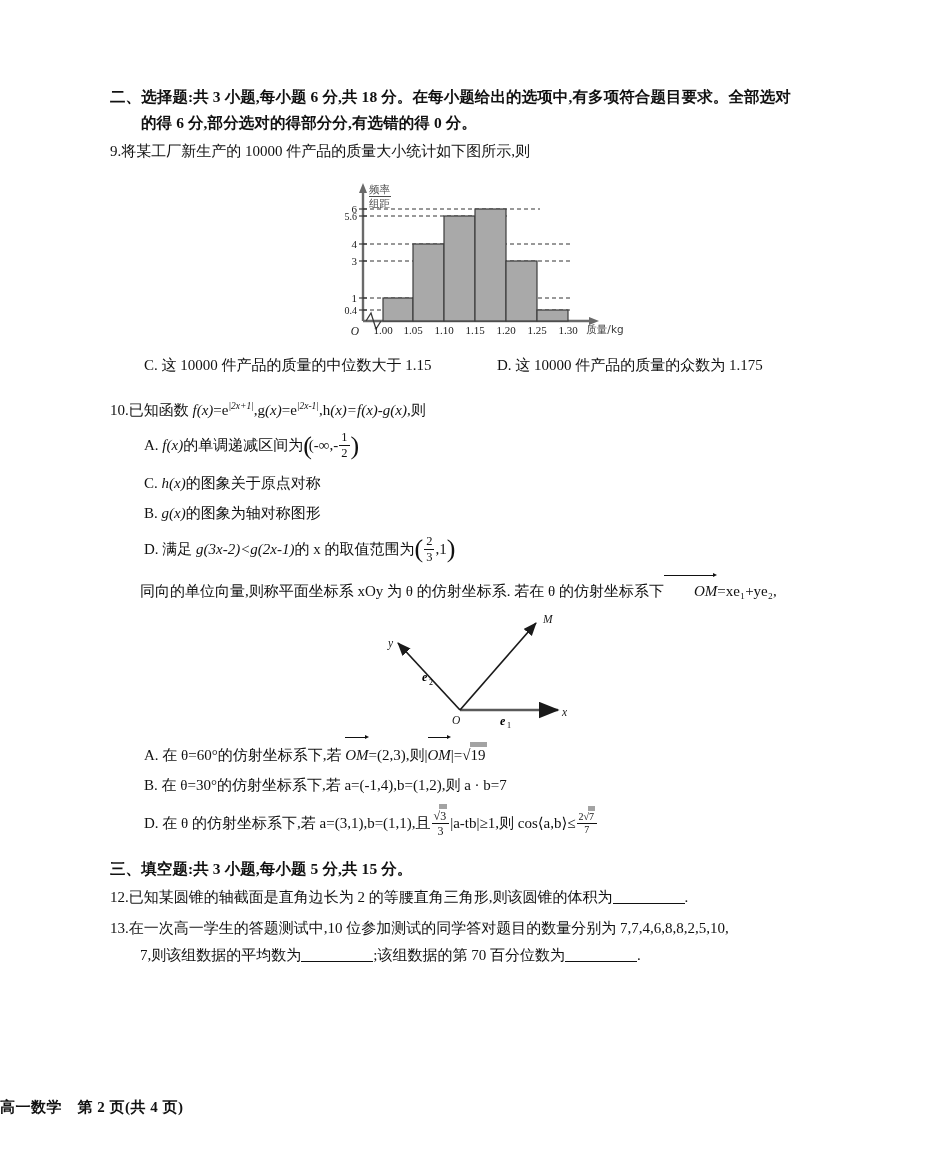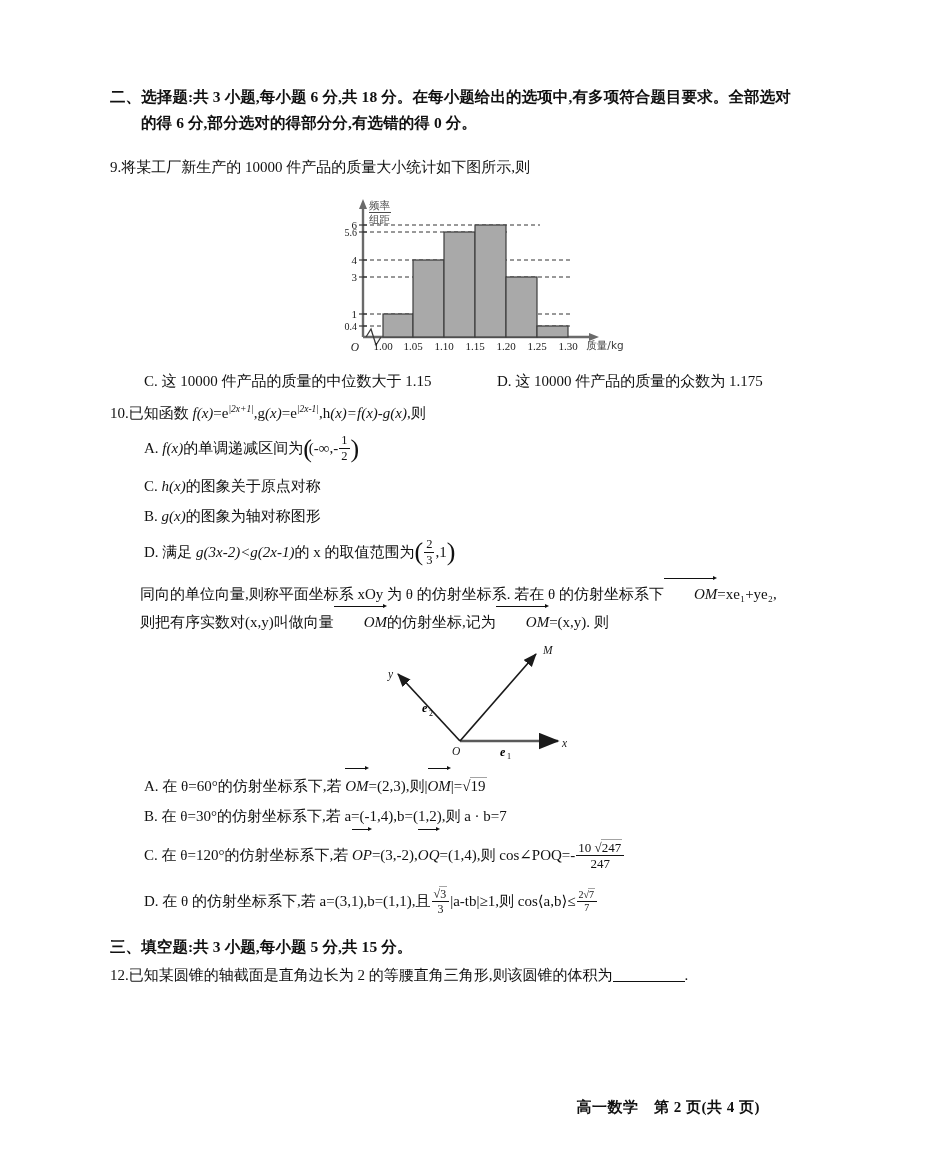--- a/index.html
+++ b/index.html
@@ -76,21 +76,21 @@
   .frac .top { border-bottom: 1px solid #111; padding: 0 2px; }
   .frac .bot { padding: 0 2px; }
   .paren-big {
     font-size: 26px;
     vertical-align: middle;
     position: relative;
     top: -1px;
     font-family: "Liberation Serif", serif;
   }
   .sqrt {
-    border-top: 1px solid #a3a3a3;
+    border-top: 5px solid #a3a3a3;
     padding: 0 1px 0 1px;
     margin-left: -1px;
   }
   sup.exp { font-size: 9.5px; vertical-align: super; font-style: italic;}
 
   
   .vecarrow {
     position: relative;
     display: inline-block;
     padding-top: 1px;
@@ -132,38 +132,38 @@
     width: 280px;
     height: 128px;
     margin: 4px auto 2px auto;
   }
 
   .footer {
     position: absolute;
     left: 0;
     top: 1098px;
     width: 760px;
-    text-align: right;
+    text-align: left;
     font-size: 15px;
     font-weight: bold;
     letter-spacing: 0.5px;
   }
 </style>
 </head>
 <body>
 
 <div class="page">
  <div class="content">
 
   <div class="sec-head">
     <span>二、选择题:共 3 小题,每小题 6 分,共 18 分。在每小题给出的选项中,有多项符合题目要求。全部选对</span>
     <span class="indent2">的得 6 分,部分选对的得部分分,有选错的得 0 分。</span>
   </div>
 
-  <div class="q" style="margin-top:18px;">9.将某工厂新生产的 10000 件产品的质量大小统计如下图所示,则</div>
+  <div class="q" style="margin-top:2px;">9.将某工厂新生产的 10000 件产品的质量大小统计如下图所示,则</div>
 
   <div class="fig-hist">
     <svg width="290" height="165" viewBox="0 0 290 165">
 
       <g>
 
         <line x1="28" y1="8" x2="28" y2="140" stroke="#6a6a6a" stroke-width="2.4"></line>
         <polygon points="28,2 24,12 32,12" fill="#6a6a6a"></polygon>
 
         <line x1="28" y1="140" x2="258" y2="140" stroke="#6a6a6a" stroke-width="2.4"></line>
@@ -228,21 +228,21 @@
 
       <text x="270" y="152" font-family="DejaVu Sans, sans-serif" font-size="10.5" fill="#3a3a3a" text-anchor="middle">质量/kg</text>
     </svg>
   </div>
 
   <div class="opt-row">
     <div>C. 这 10000 件产品的质量的中位数大于 1.15</div>
     <div>D. 这 10000 件产品的质量的众数为 1.175</div>
   </div>
 
-  <div class="q" style="margin-top:0;">
+  <div class="q" style="margin-top:13px;">
     <span>10.已知函数 </span><span class="mi">f</span><span class="mi">(x)</span><span>=e</span><sup class="exp">|2x+1|</sup><span>,g</span><span class="mi">(x)</span><span>=e</span><sup class="exp">|2x-1|</sup><span>,h</span><span class="mi">(x)</span><span class="mi">=f(x)-g(x)</span><span>,则</span>
   </div>
 
   <div class="opt opt-tall">
     <span>A. </span><span class="mi">f(x)</span><span>的单调递减区间为</span><span class="paren-big">(</span><span style="margin-left:-3px">(-∞,-</span><span class="frac">
           <span class="top">1</span>
           <span class="bot">2</span>
         </span><span class="paren-big">)</span>
   </div>
 
@@ -256,21 +256,20 @@
 
   <div class="opt opt-tall">
     <span>D. 满足 </span><span class="mi">g(3x-2)&lt;g(2x-1)</span><span>的 x 的取值范围为</span><span class="paren-big">(</span><span class="frac">
           <span class="top">2</span>
           <span class="bot">3</span>
         </span><span>,1</span><span class="paren-big">)</span>
   </div>
 
   <div class="q" style="margin-top:6px;">
     <span class="cont"><span>同向的单位向量,则称平面坐标系 xOy 为 θ 的仿射坐标系. 若在 θ 的仿射坐标系下</span><span class="vecarrow">OM</span><span>=xe₁+ye₂,</span></span>
-    <span class="cont"><span>则把有序实数对(x,y)叫做向量</span><span class="vecarrow">OM</span><span>的仿射坐标,记为</span><span class="vecarrow">OM</span><span>=(x,y). 则</span></span>
   </div>
 
   <div class="fig-vec">
     <svg width="280" height="128" viewBox="0 0 280 128">
       <defs>
         <marker id="ah" markerWidth="9" markerHeight="9" refX="7.4" refY="3.2" orient="auto">
           <polygon points="0,0 8,3.2 0,6.4" fill="#1a1a1a"></polygon>
         </marker>
       </defs>
 
@@ -298,40 +297,38 @@
       </g>
     </svg>
   </div>
 
   <div class="opt">
     <span>A. 在 θ=60°的仿射坐标系下,若 </span><span class="vecarrow">OM</span><span>=(2,3),则|</span><span class="vecarrow">OM</span><span>|=</span><span>√</span><span class="sqrt">19</span>
   </div>
 
   <div class="opt">B. 在 θ=30°的仿射坐标系下,若 a=(-1,4),b=(1,2),则 a · b=7</div>
 
-  <div class="opt opt-tall" style="line-height:46px">
-    <span>C. 在 θ=120°的仿射坐标系下,若 </span><span class="vecarrow">OP</span><span>=(3,-2),</span><span class="vecarrow">OQ</span><span>=(1,4),则 cos∠POQ=-</span><span class="frac" style="font-size:13px">
-          <span class="top"><span>10</span> √<span class="sqrt">247</span></span>
-          <span class="bot">247</span>
-        </span>
-  </div>
 
   <div class="opt opt-tall" style="line-height:46px">
     <span>D. 在 θ 的仿射坐标系下,若 a=(3,1),b=(1,1),且</span><span class="frac" style="font-size:12px">
           <span class="top">√<span class="sqrt">3</span></span>
           <span class="bot">3</span>
         </span><span>|a-tb|≥1,则 cos⟨a,b⟩≤</span><span class="frac" style="font-size:10px">
           <span class="top"><span>2</span>√<span class="sqrt">7</span></span>
           <span class="bot">7</span>
         </span>
   </div>
 
   <div class="sec-head" style="margin-top:10px;">三、填空题:共 3 小题,每小题 5 分,共 15 分。</div>
 
   <div class="q" style="margin-top:2px;">
     <span>12.已知某圆锥的轴截面是直角边长为 2 的等腰直角三角形,则该圆锥的体积为</span><span class="blank"></span><span>.</span>
   </div>
 
+  <div class="q" style="margin-top:4px;">
+    <span>13.在一次高一学生的答题测试中,10 位参加测试的同学答对题目的数量分别为 7,7,4,6,8,8,2,5,10,</span>
+    <span class="cont"><span>7,则该组数据的平均数为</span><span class="blank"></span><span>;该组数据的第 70 百分位数为</span><span class="blank"></span><span>.</span></span>
+  </div>
 
  </div>
 
  <div class="footer">高一数学　第 2 页(共 4 页)</div>
 </div>
 
 </body></html>

